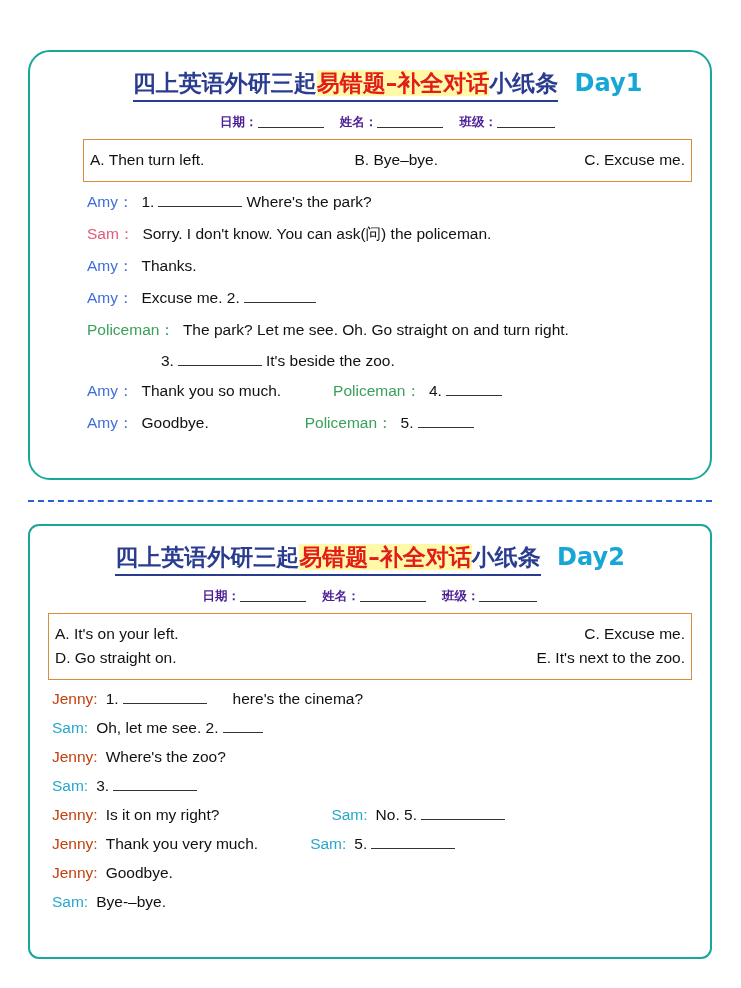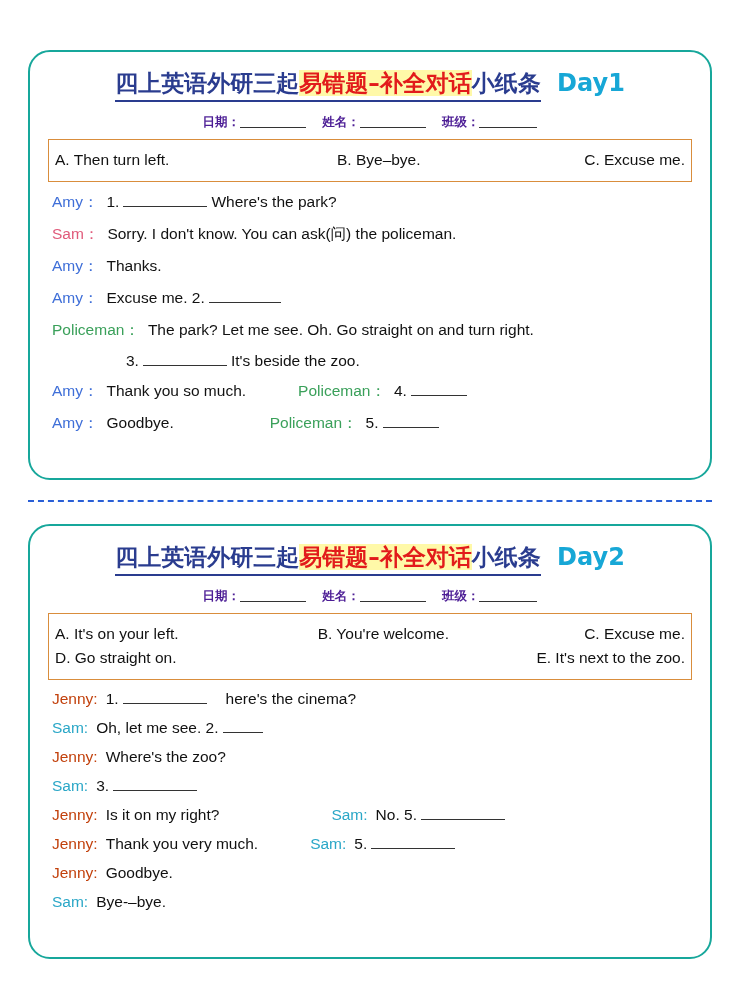--- a/index.html
+++ b/index.html
@@ -24,22 +24,22 @@
   }
   .card {
     position: absolute;
     left: 28px;
     width: 684px;
     border: 2px solid #17a79b;
     border-radius: 22px;
     box-sizing: border-box;
     background: #fff;
   }
-  #card1 { top: 50px; height: 430px; }
-  #card2 { top: 524px; height: 435px; }
+  #card1 { top: 50px; height: 430px; padding-left: 35px; }
+  #card2 { top: 524px; height: 435px; border-radius: 11px; }
 
   .title-row {
     text-align: center;
     padding-top: 16px;
     white-space: nowrap;
   }
   .title-underline {
     display: inline-block;
     border-bottom: 2px solid #2a3c8f;
     padding-bottom: 1px;
@@ -128,21 +128,21 @@
     border-bottom: 1px solid #333;
     height: 13px;
     vertical-align: -3px;
     margin: 0 4px;
   }
   .u-xs { width: 40px; }
   .u-sm { width: 56px; }
   .u-md { width: 72px; }
   .u-lg { width: 84px; }
   .indent { display: inline-block; width: 74px; }
-  .pad-l { margin-left: 15px; }
+  .pad-l { margin-left: 22px; }
   .pad-l-big { margin-left: 52px; }
 
   .divider {
     position: absolute;
     left: 28px;
     top: 500px;
     width: 684px;
     border-top: 2px dashed #2a5fd6;
   }
 </style>
@@ -249,21 +249,20 @@
     <div class="meta-row">
       <span class="meta-item"><span class="meta-label">日期：</span><span class="blank-line"></span></span>
       <span class="meta-item"><span class="meta-label">姓名：</span><span class="blank-line"></span></span>
       <span class="meta-item"><span class="meta-label">班级：</span><span class="blank-line short"></span></span>
     </div>
 
     <div class="options-box">
       <div class="options-line">
         <span class="opt">A. It's on your left.</span>
         <span class="opt-gap-1"></span>
-        <span class="opt">B. You're welcome.</span>
         <span class="opt-gap-2"></span>
         <span class="opt">C. Excuse me.</span>
       </div>
       <div class="options-line">
         <span class="opt">D. Go straight on.</span>
         <span class="opt-gap-3"></span>
         <span class="opt">E. It's next to the zoo.</span>
       </div>
     </div>
 

